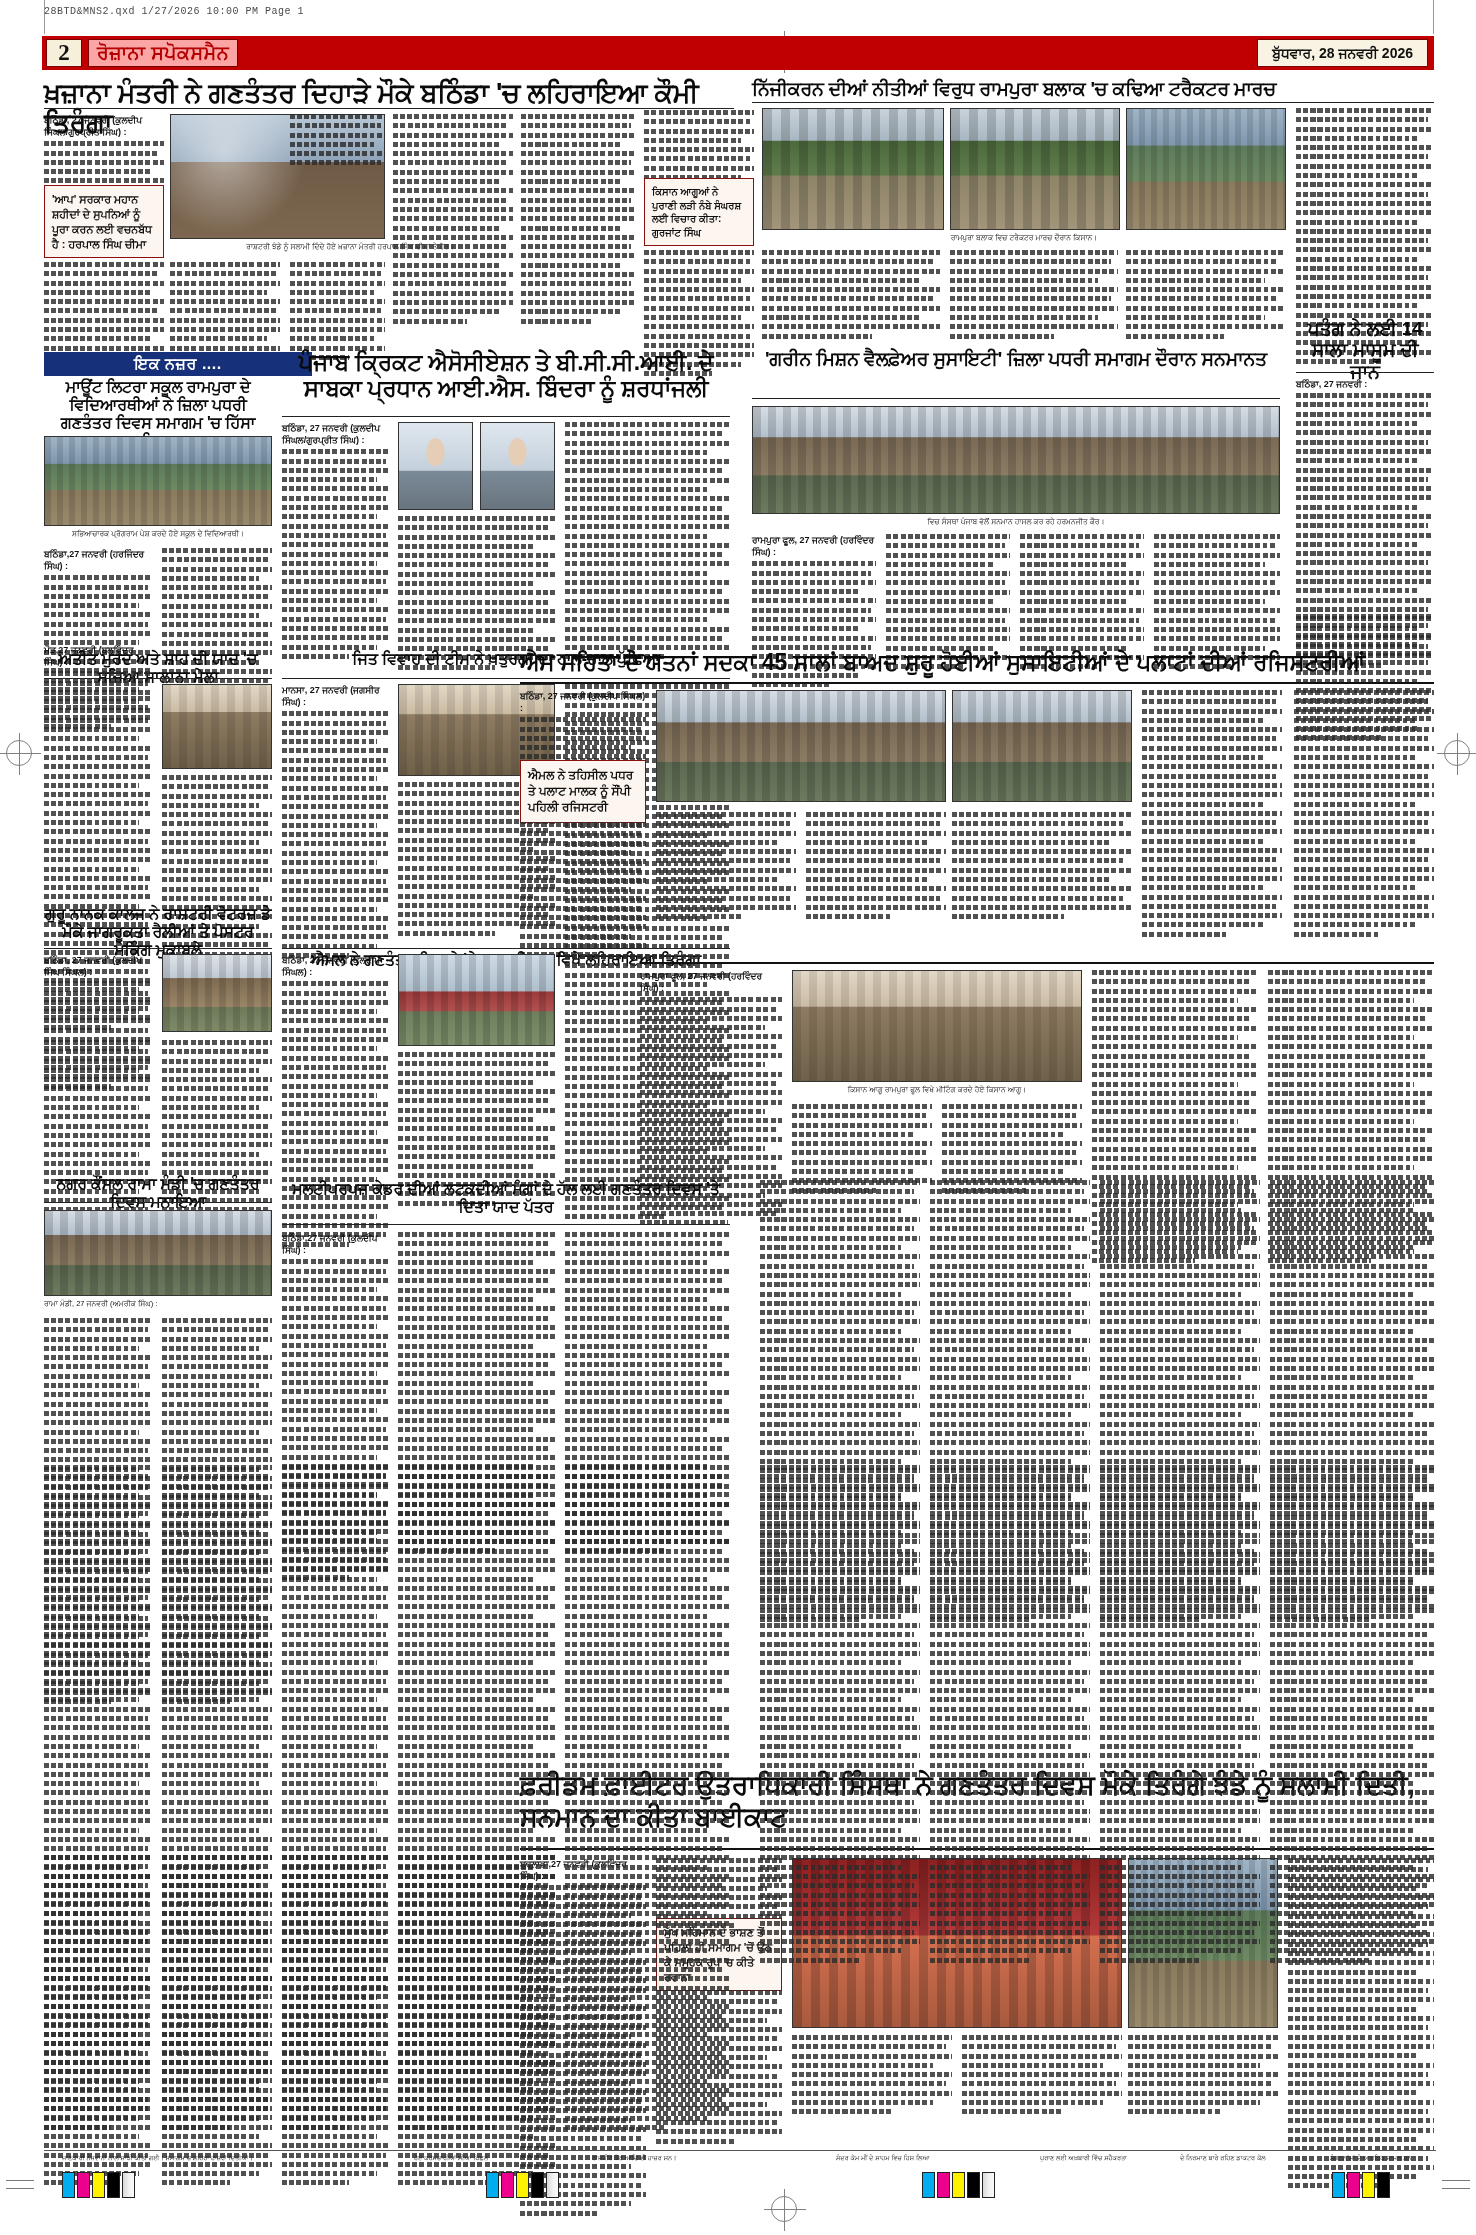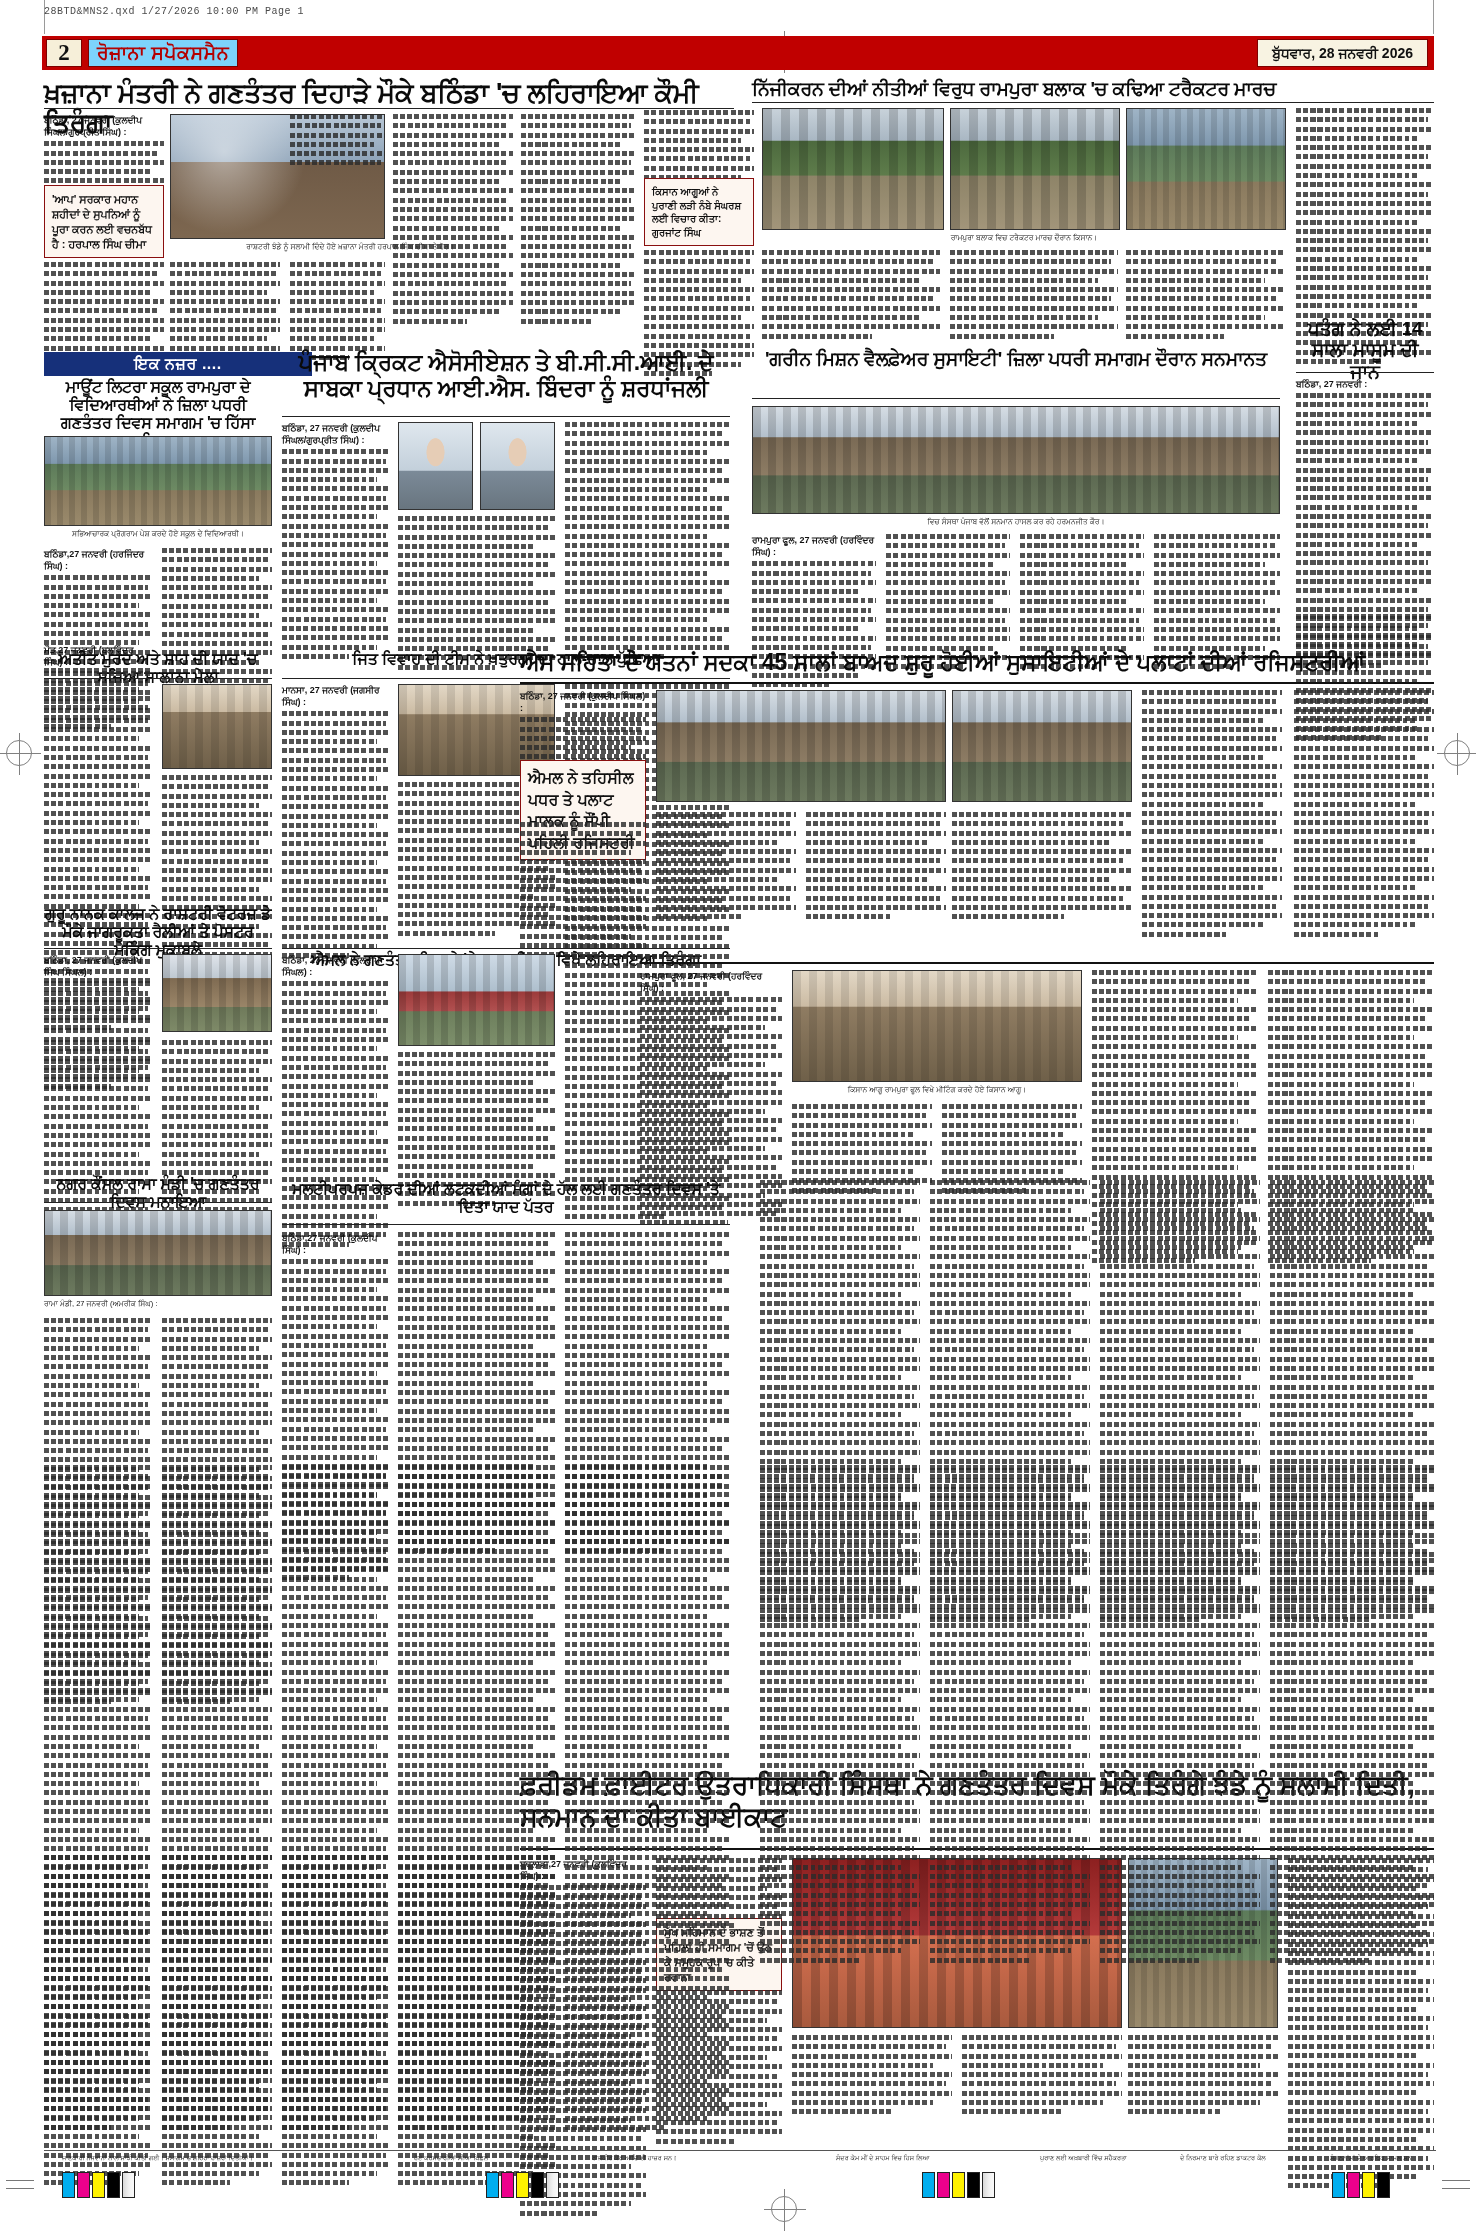--- a/index.html
+++ b/index.html
@@ -35,21 +35,21 @@
     background:#c00000;
   }
   .masthead .pagenum {
     position:absolute; left:4px; top:3px; width:36px; height:28px;
     background:#f6efd9; border:1px solid #7d0000;
     font-family:"Liberation Serif", serif; font-weight:bold; font-size:23px;
     color:#111; display:flex; align-items:center; justify-content:center;
   }
   .masthead .brand {
     position:absolute; left:46px; top:3px; height:28px; padding:0 8px;
-    background:#7dd3fc; border:1px solid #7d0000;
+    background:#fca5a5; border:1px solid #7d0000;
     display:flex; align-items:center;
     font-size:19px; font-weight:bold; color:#b40000; letter-spacing:.5px;
   }
   .masthead .edition-wrap {
     position:absolute; left:596px; top:-9px; width:265px; height:52px;
     background:#fff;
     display:flex; align-items:center; justify-content:center;
   }
   .masthead .edition-wrap::before,
   .masthead .edition-wrap::after {
@@ -910,21 +910,21 @@
         <i class="s3"></i>
         <i class="s1"></i>
         <i class="s2"></i>
       <i class="s1"></i>
         <i class="s3"></i>
         <i class="s1"></i>
         <i class="last"></i>
     </div>
   </div>
   <div class="pullbox" style="position:absolute; left:520px; top:760px; width:126px;">
-    <div class="pb-title" style="font-size:16px;">ਐਮਲ ਨੇ ਤਹਿਸੀਲ ਪਧਰ ਤੇ ਪਲਾਟ ਮਾਲਕ ਨੂੰ ਸੌਂਪੀ ਪਹਿਲੀ ਰਜਿਸਟਰੀ</div>
+    <div class="pb-title" style="font-size:12px;">ਐਮਲ ਨੇ ਤਹਿਸੀਲ ਪਧਰ ਤੇ ਪਲਾਟ ਮਾਲਕ ਨੂੰ ਸੌਂਪੀ ਪਹਿਲੀ ਰਜਿਸਟਰੀ</div>
   </div>
   <div class="body-col" style="left:520px; top:822px; width:126px;">
     <div class="lines">
       <i class="s1"></i>
         <i class="s2"></i>
         <i class="s1"></i>
         <i class="s3"></i>
         <i class="s1"></i>
         <i class="s2"></i>
       <i class="s1"></i>

